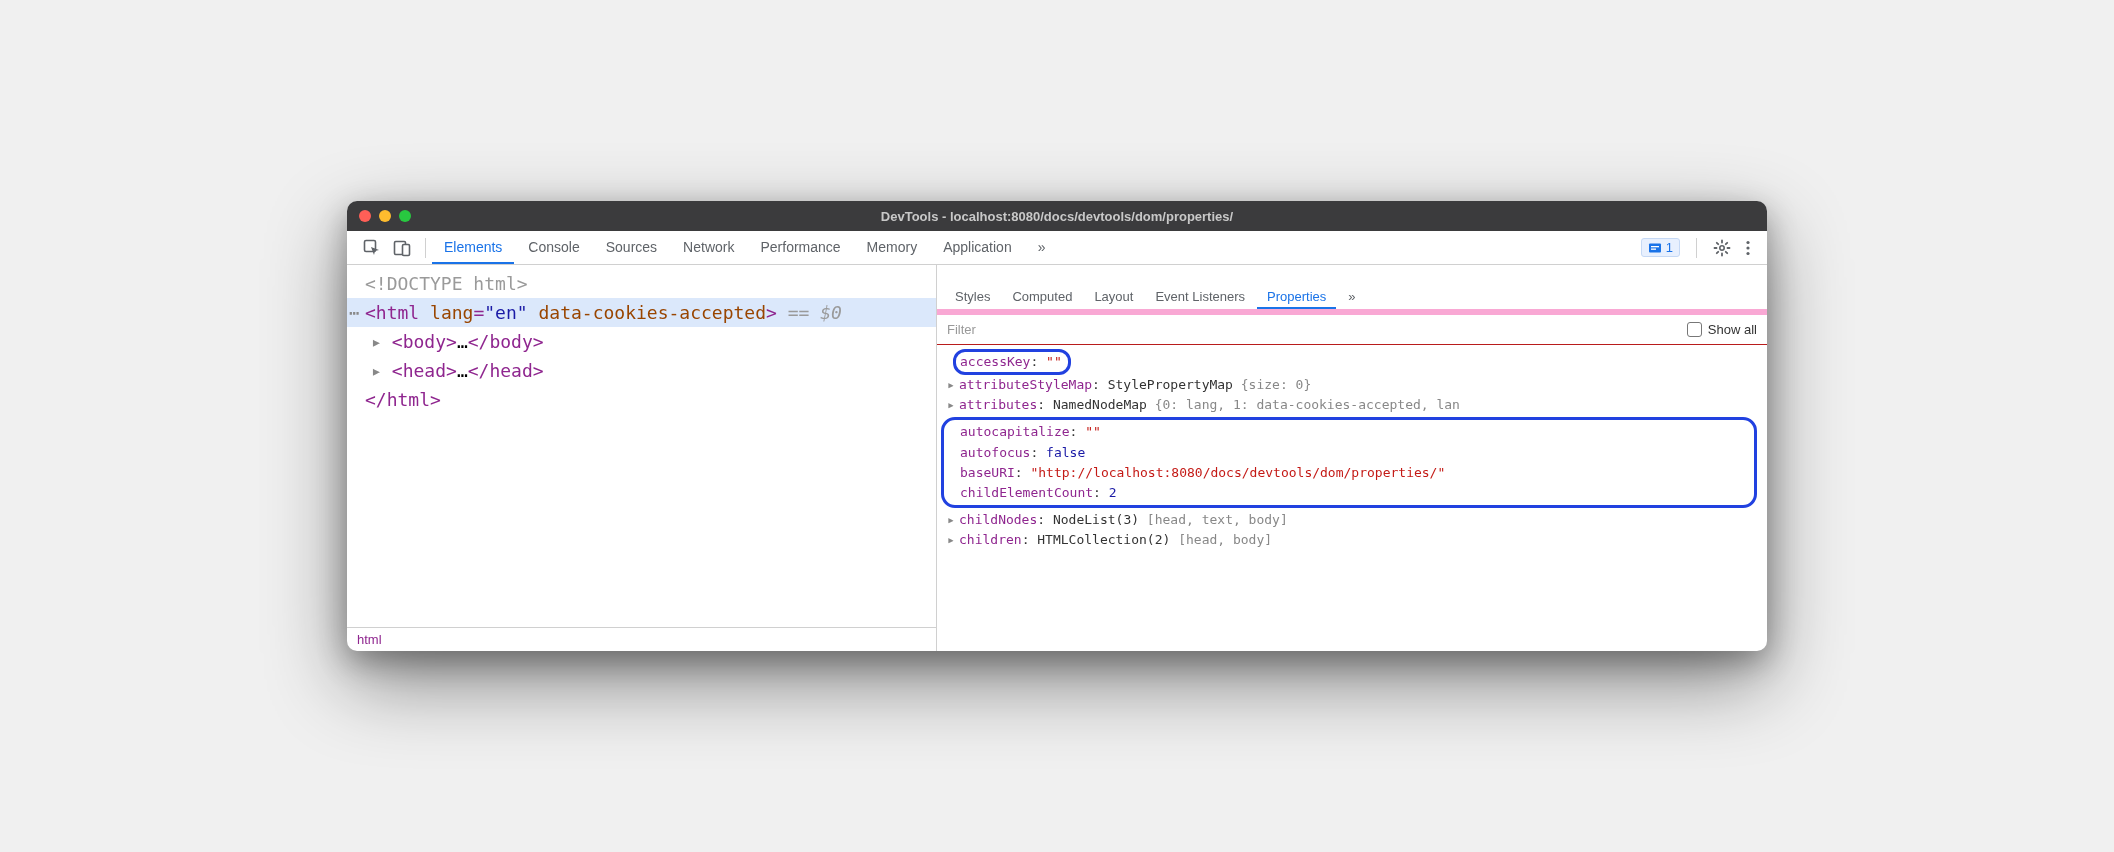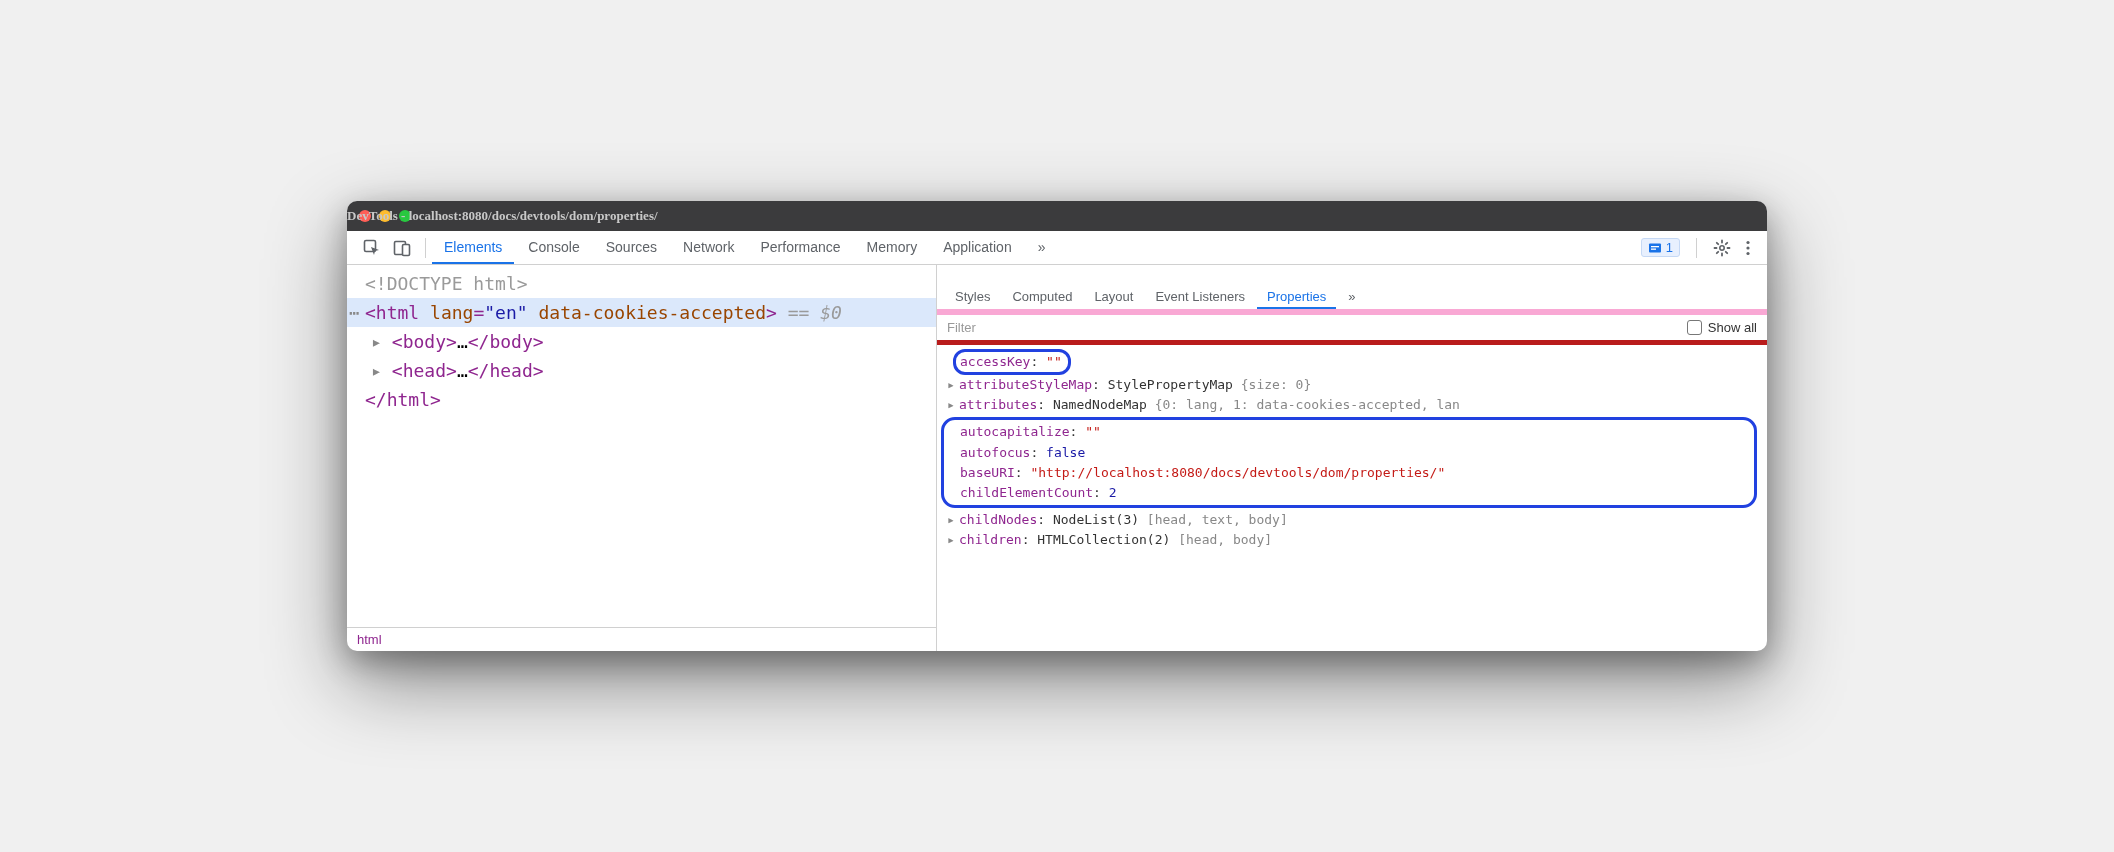--- a/index.html
+++ b/index.html
@@ -30,22 +30,22 @@
   padding: 0 12px;
   position: relative;
   flex-shrink: 0;
 }
 .traffic { display: flex; gap: 8px; }
 .dot { width: 12px; height: 12px; border-radius: 50%; }
 .dot.red { background: #ff5f57; }
 .dot.yellow { background: #febc2e; }
 .dot.green { background: #28c840; }
 .titlebar-title {
-  position: absolute; left: 0; right: 0; text-align: left;
-  color: #c8c8c8; font-size: 13px; font-weight: 600; pointer-events: none; font-family: Liberation Serif, serif;
+  position: absolute; left: 0; right: 0; text-align: center;
+  color: #c8c8c8; font-size: 13px; font-weight: 600; pointer-events: none;
 }
 .toolbar {
   height: 34px;
   border-bottom: 1px solid #d0d0d0;
   display: flex;
   align-items: center;
   padding: 0 8px;
   flex-shrink: 0;
   font-size: 14px;
   color: #5f6368;
@@ -97,21 +97,21 @@
   border-bottom: 6px solid #f9a8d4; font-size: 13px; color: #5f6368;
   padding: 0 8px; gap: 2px; margin-top: 20px;
 }
 .side-tab {
   padding: 0 10px; height: 100%; display: flex; align-items: center;
   border-bottom: 2px solid transparent; cursor: pointer;
 }
 .side-tab.active { color: #1a73e8; border-bottom-color: #1a73e8; }
 .filter-row {
   display: flex; align-items: center; height: 30px;
-  border-bottom: 5px solid #b91c1c; padding: 0 10px; font-size: 13px;
+  border-bottom: 1px solid #b91c1c; padding: 0 10px; font-size: 13px;
   color: #888;
 }
 .filter-input {
   flex: 1; border: none; outline: none; font-size: 13px; color: #333;
 }
 .filter-input::placeholder { color: #999; }
 .checkbox {
   width: 15px; height: 15px; border: 1.5px solid #777; border-radius: 3px;
   margin-right: 6px;
 }

